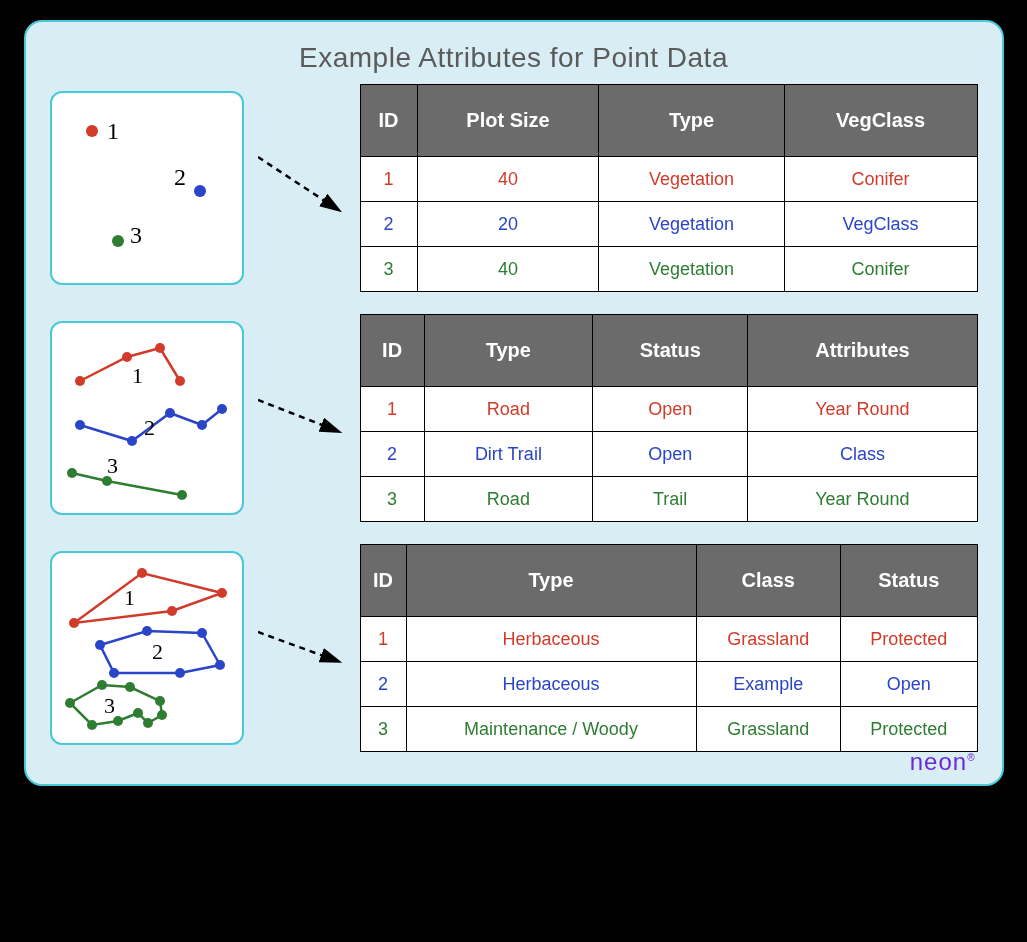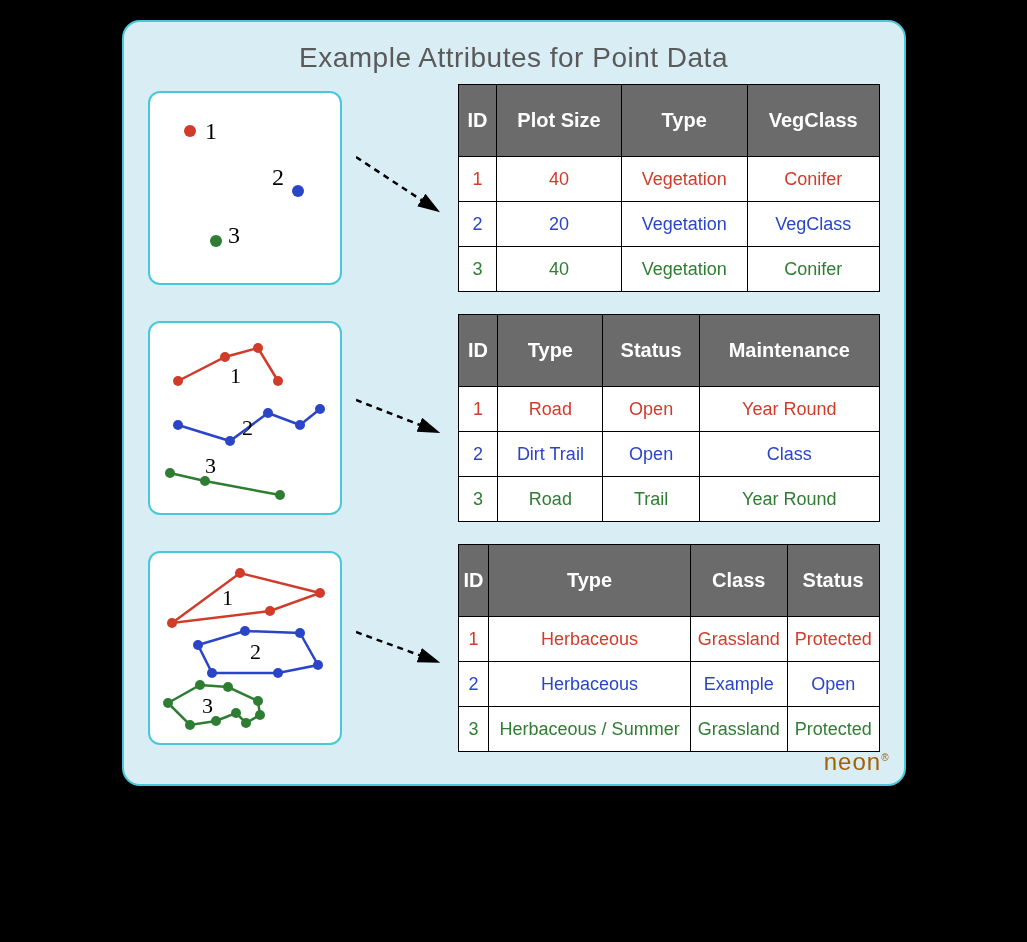--- a/index.html
+++ b/index.html
@@ -2,21 +2,21 @@
 <html><head>
 <meta charset="utf-8">
 <style>
   body {
     margin: 0;
     padding: 20px;
     background: #000;
     font-family: "Comic Sans MS", "Chalkboard SE", "Segoe Script", cursive, sans-serif;
   }
   .panel {
-    width: 784px;
+    width: 980px;
     margin: 0 auto;
     background: #d9edf5;
     border: 2px solid #48c8d8;
     border-radius: 18px;
     padding: 20px 24px 10px 24px;
     box-sizing: border-box;
     position: relative;
   }
   .section {
     margin-bottom: 22px;
@@ -72,25 +72,25 @@
     padding: 8px 4px;
     font-size: 18px;
     height: 28px;
   }
   .c-red  { color: #d13b2a; }
   .c-blue { color: #2a45c7; }
   .c-green{ color: #2e7d32; }
   .small  { font-size: 15px; }
   .logo {
     position: absolute;
-    right: 14px;
+    right: 26px;
     bottom: 8px;
     font-family: "Segoe UI", Arial, sans-serif;
     font-size: 24px;
-    color: #a16207;
+    color: #6d28d9;
     letter-spacing: 1px;
   }
   .logo sup {
     font-size: 10px;
     vertical-align: super;
   }
 </style>
 </head>
 <body>
 
@@ -181,21 +181,21 @@
         </defs>
         <line x1="0" y1="12" x2="82" y2="44" stroke="#000" stroke-width="2.5" stroke-dasharray="6 5" marker-end="url(#ah2)"></line>
       </svg>
       <div class="table-wrap">
         <table class="attr">
           <tbody>
               <tr>
             <th>ID</th>
             <th>Type</th>
             <th>Status</th>
-            <th>Maintenance</th>
+            <th>Attributes</th>
           </tr>
           <tr class="c-red">
             <td>1</td>
                 <td>Road</td>
                 <td>Open</td>
                 <td>Year Round</td>
           </tr>
           <tr class="c-blue">
             <td>2</td>
                 <td>Dirt Trail</td>
@@ -270,21 +270,21 @@
                 <td>Protected</td>
           </tr>
           <tr class="c-blue">
             <td>2</td>
                 <td>Herbaceous</td>
                 <td>Example</td>
                 <td>Open</td>
           </tr>
           <tr class="c-green">
             <td>3</td>
-                <td class="small">Herbaceous / Summer</td>
+                <td class="small">Maintenance / Woody</td>
                 <td>Grassland</td>
                 <td>Protected</td>
           </tr>
         </tbody>
           </table>
       </div>
     </div>
   </div>
 
   <div class="logo"><span>neon</span><sup>®</sup></div>

